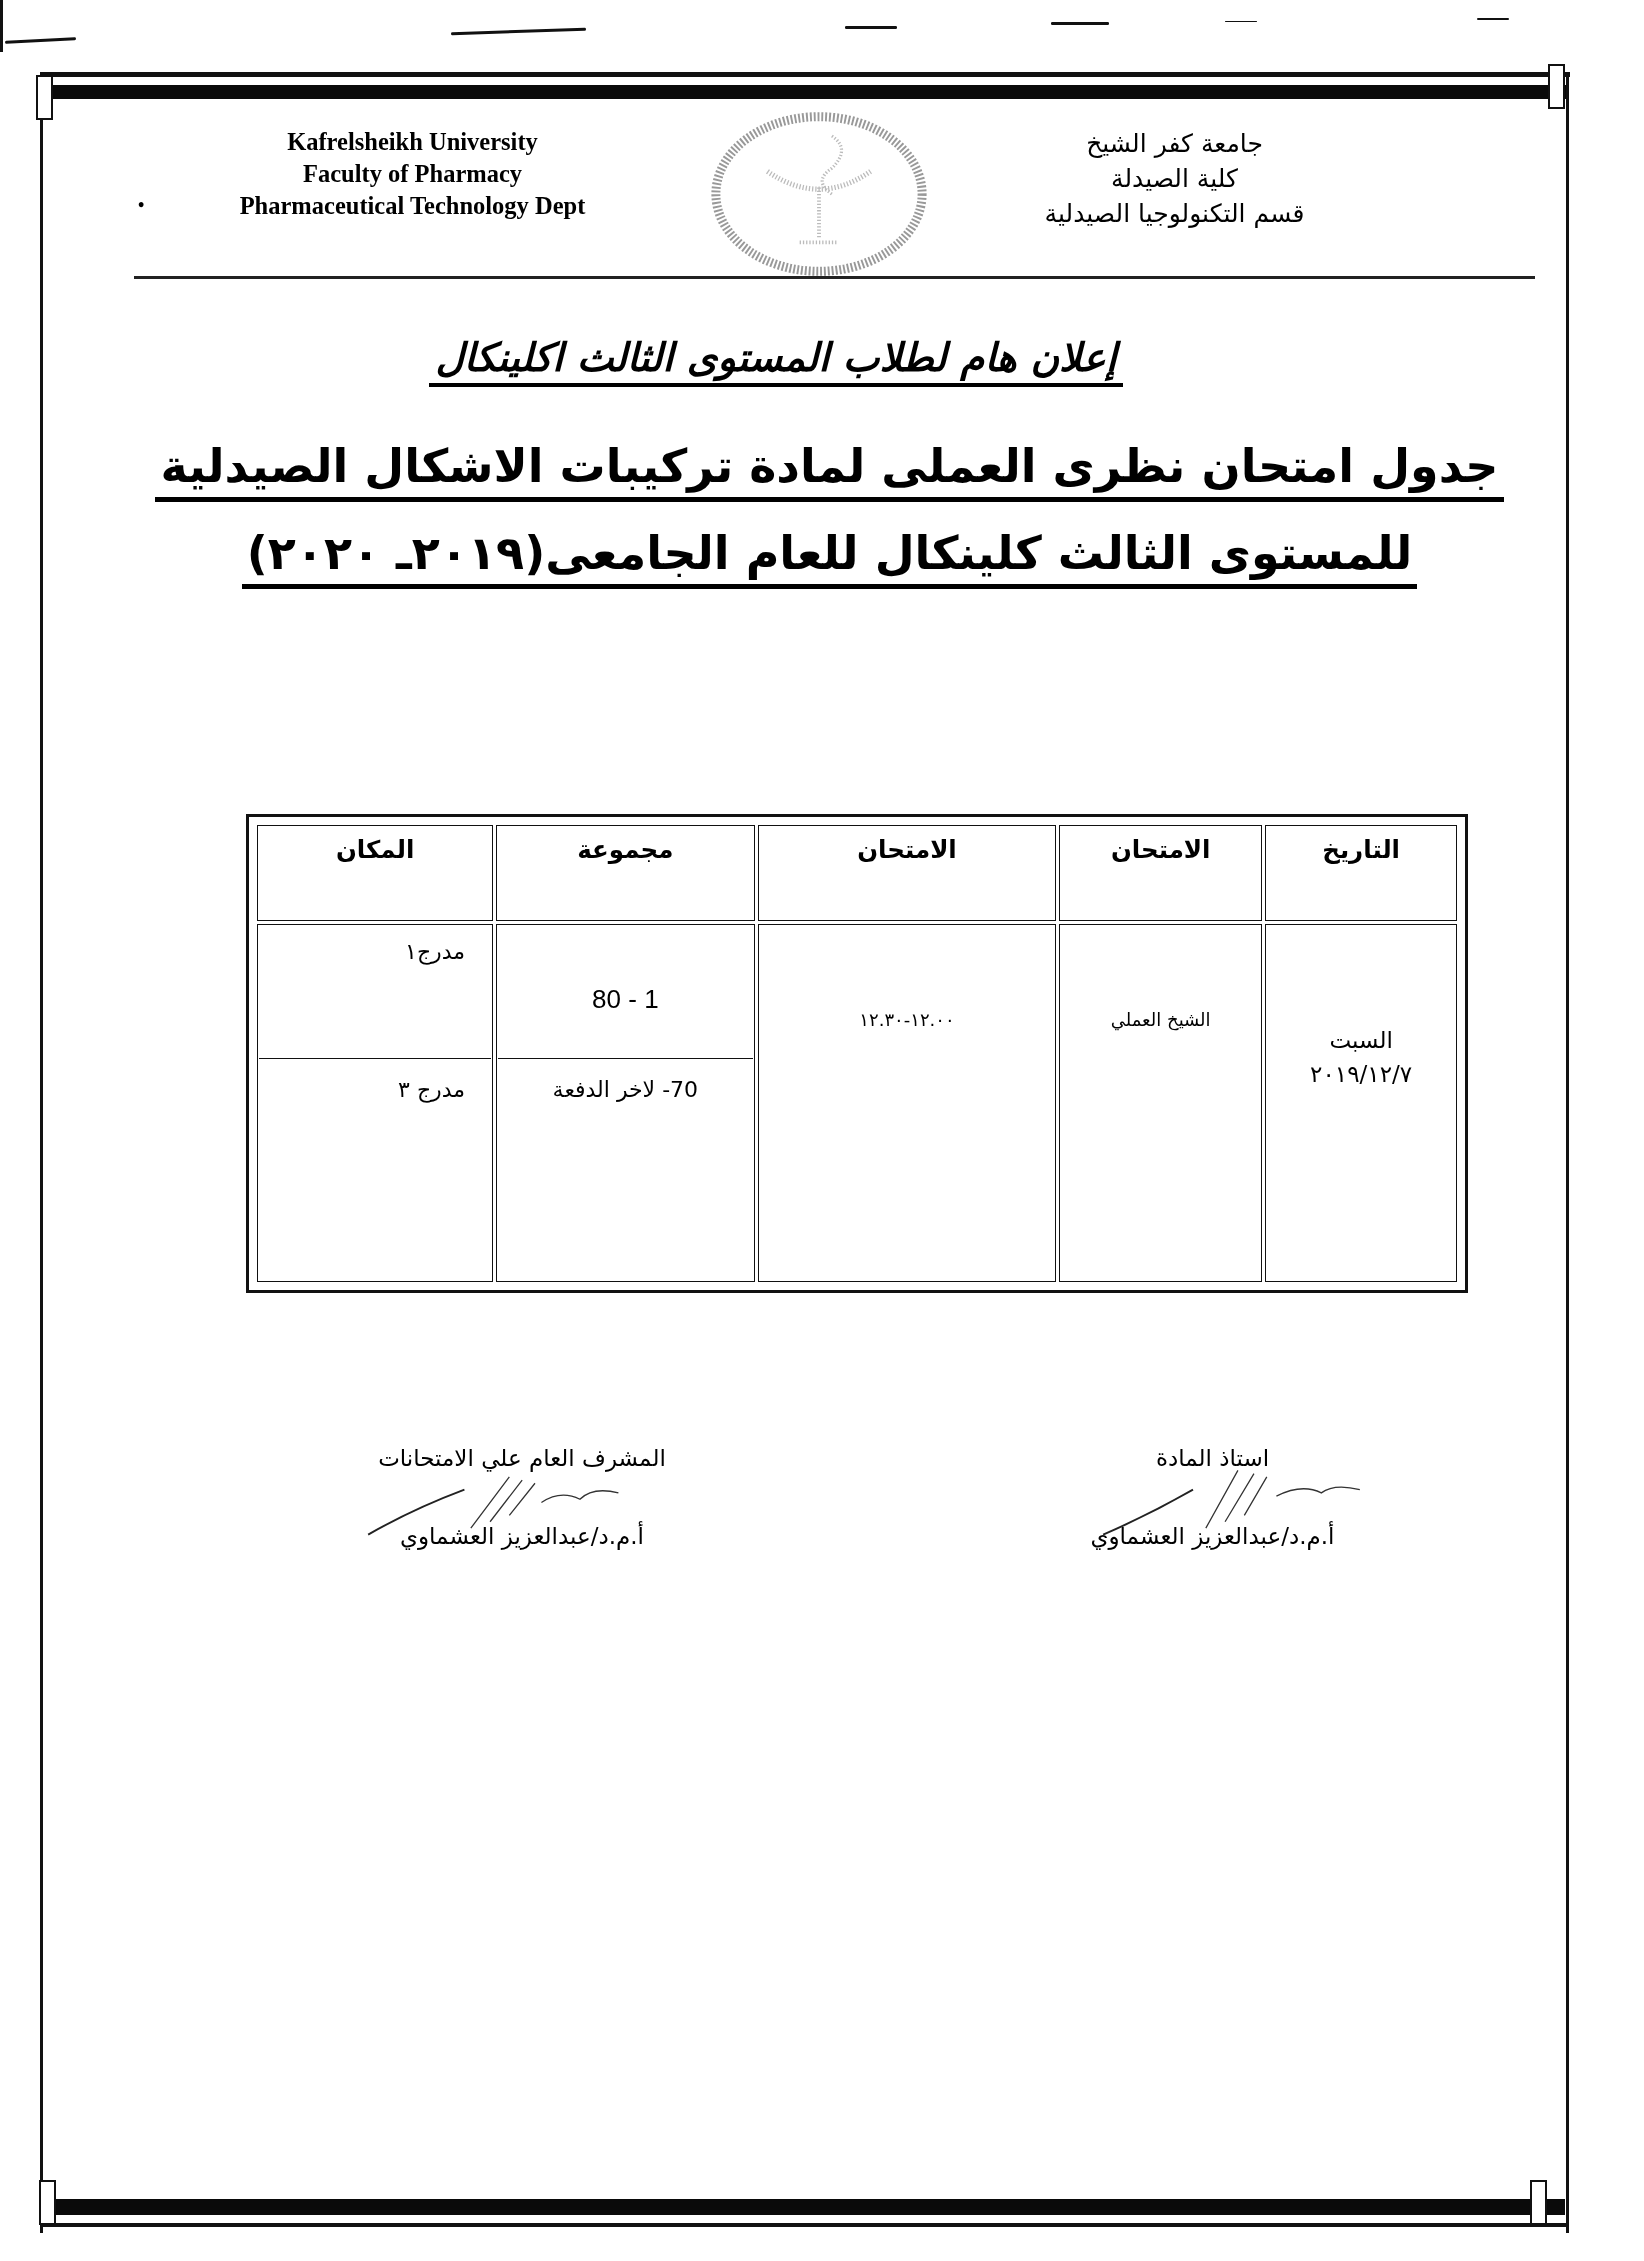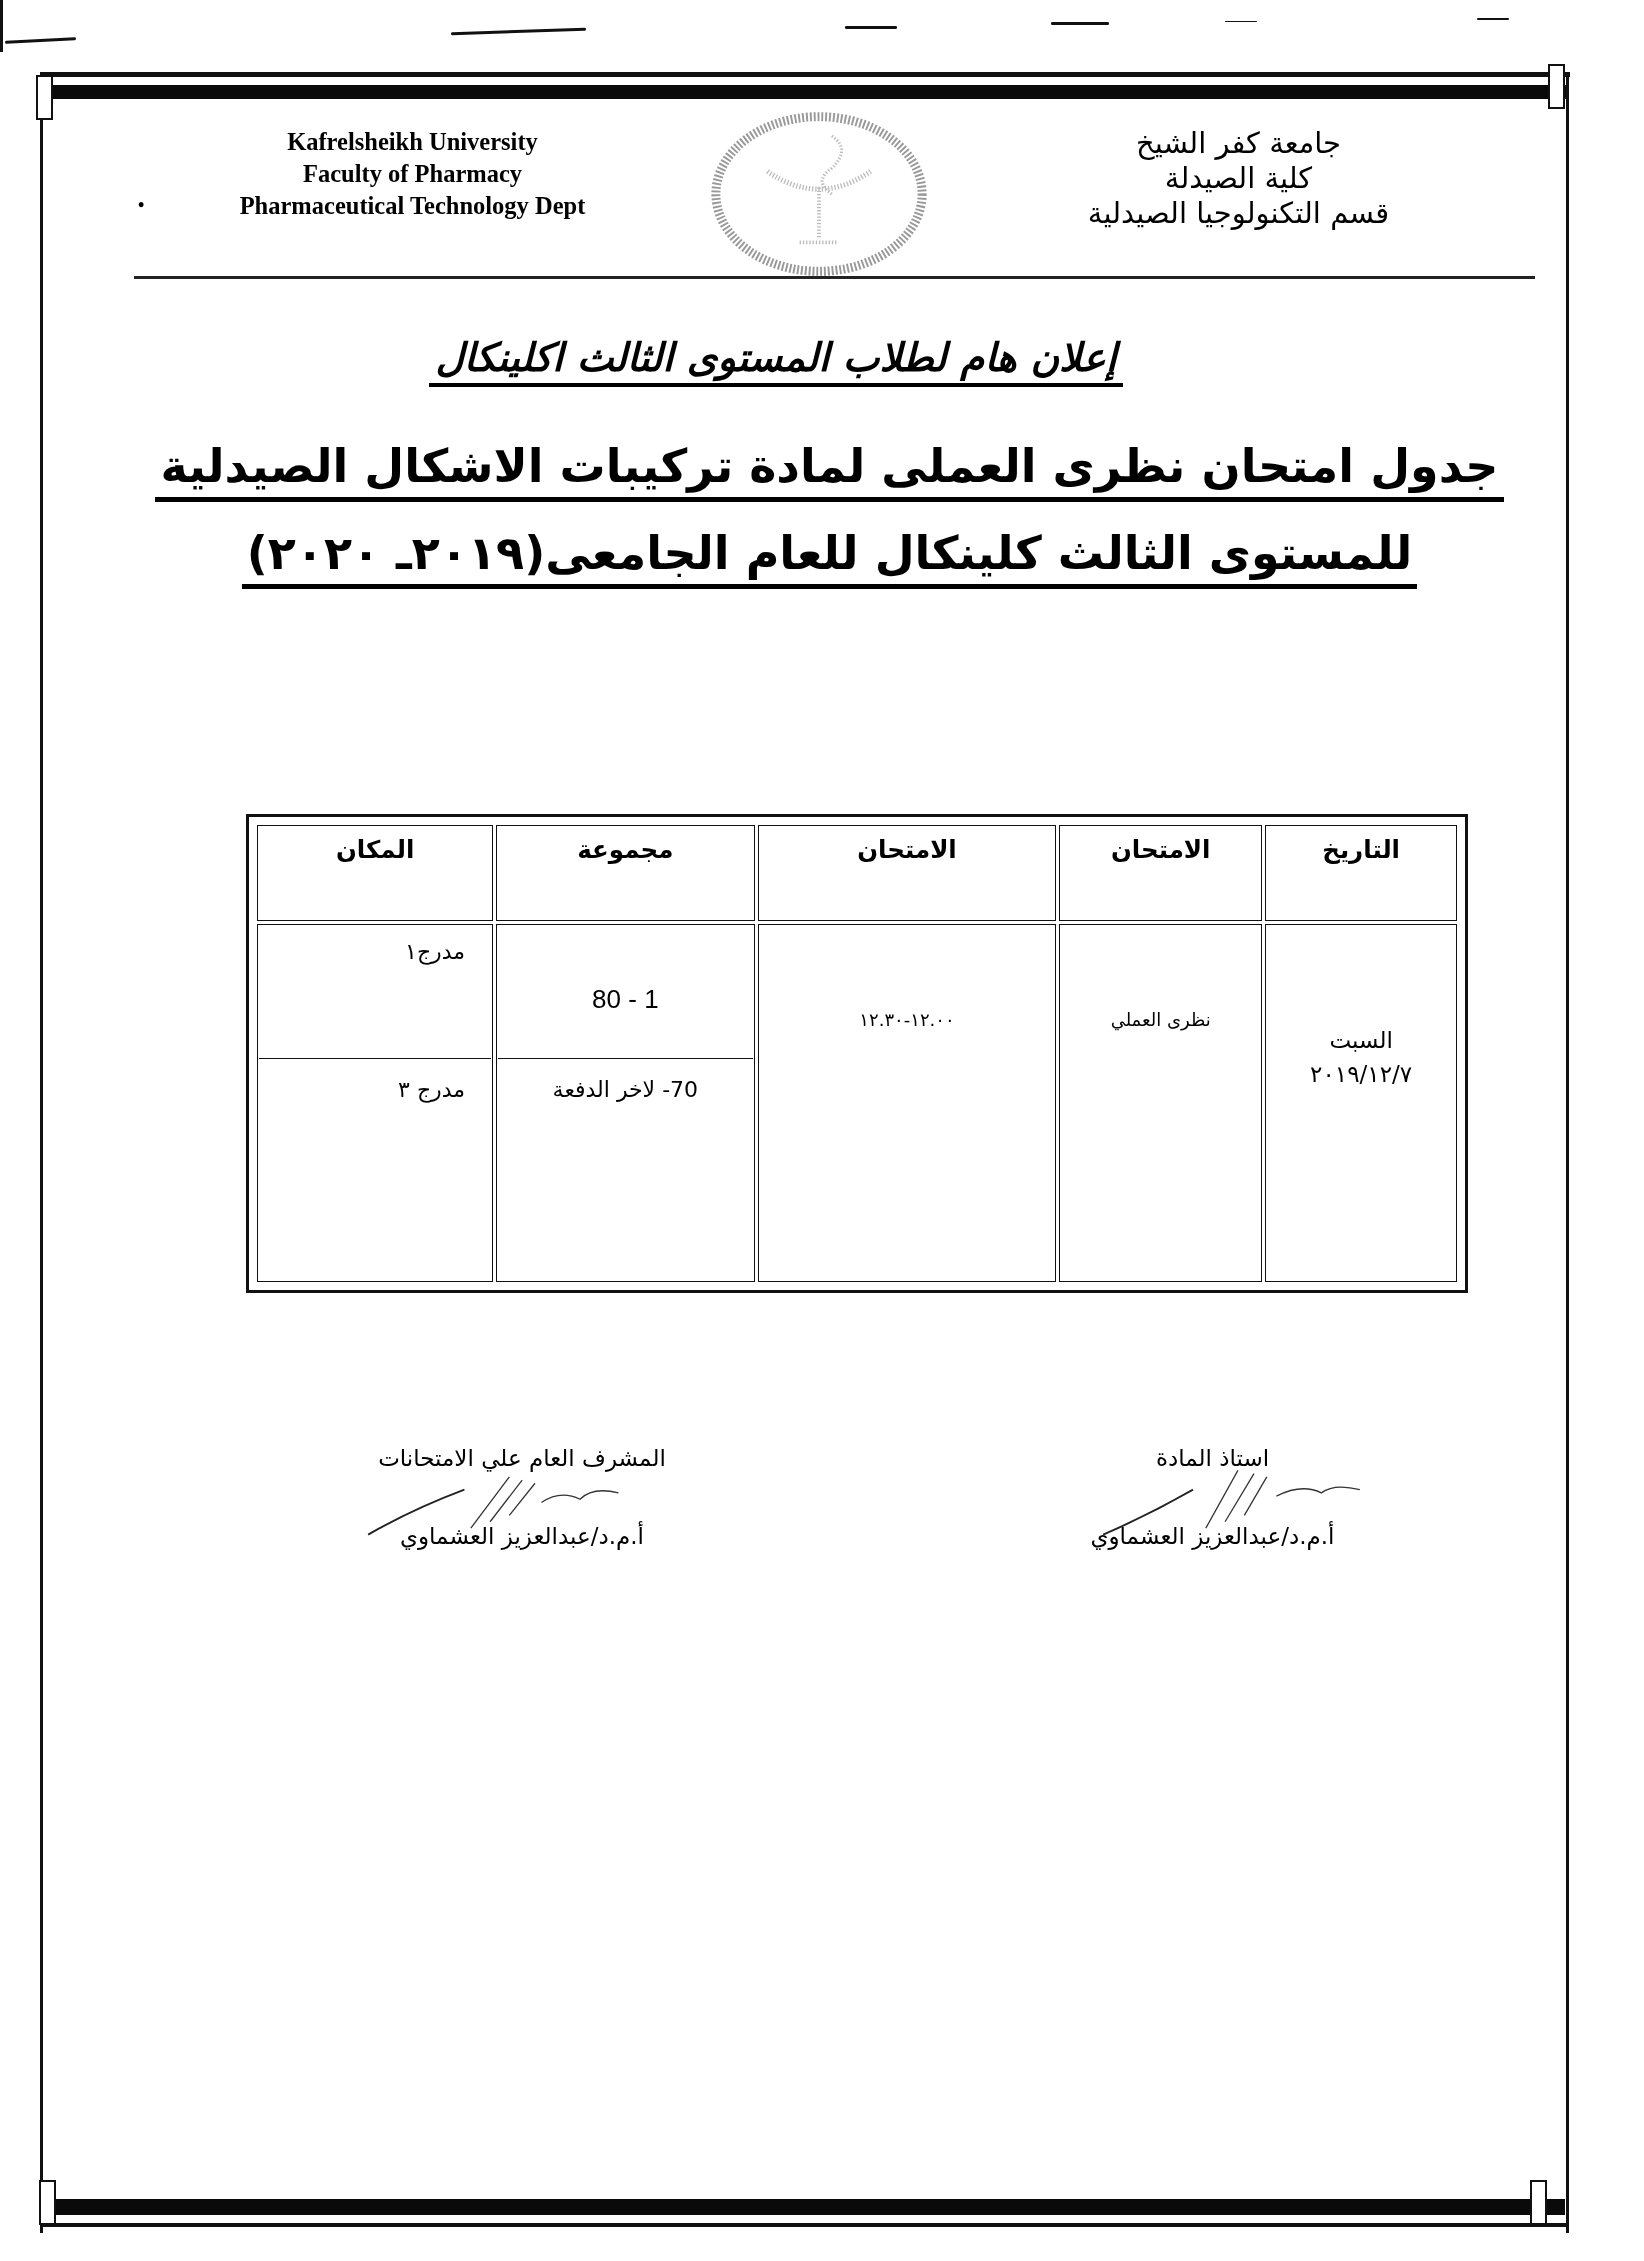--- a/index.html
+++ b/index.html
@@ -16,22 +16,22 @@
   .frame-topbar { position:absolute; left:40px; top:72px; width:1530px; height:5.2px; background:#111; }
   .frame-topband { position:absolute; left:44px; top:85px; width:1522px; height:14px; background:#0a0a0a; }
   .frame-botband { position:absolute; left:43px; top:2199px; width:1522px; height:15.5px; background:#0a0a0a; }
   .frame-botbar { position:absolute; left:43px; top:2223px; width:1526px; height:3.9px; background:#111; }
   .corner { position:absolute; width:17px; height:45px; border:2.6px solid #111; box-sizing:border-box; background:#fff; }
 
   
   .hdr-en { position:absolute; left:193px; top:126px; width:439px; text-align:center;
             font-family:"Liberation Serif", serif; font-weight:bold; font-size:24.5px; line-height:32px; }
   .bullet { position:absolute; left:138px; top:195px; font-size:18px; font-weight:bold; }
-  .hdr-ar { position:absolute; left:1058px; top:126px; width:361px; text-align:center; direction:rtl;
-            font-family:"DejaVu Sans", sans-serif; font-size:29px; line-height:35px; }
+  .hdr-ar { position:absolute; left:994px; top:126px; width:361px; text-align:center; direction:rtl;
+            font-family:"DejaVu Sans", sans-serif; font-size:25px; line-height:35px; }
   .logo { position:absolute; left:703px; top:110px; width:232px; height:168px; }
   .hdr-rule { position:absolute; left:134px; top:276px; width:1401px; height:2.6px; background:#222; }
 
   
   .title1 { position:absolute; left:0; width:1552px; top:335px; text-align:center; direction:rtl; }
   .title1 span { font-family:"DejaVu Sans", sans-serif; font-weight:bold; font-style:italic;
                  font-size:39px; border-bottom:4.5px solid #000; padding:0 6.4px 2.6px; }
   .title2, .title3 { position:absolute; left:7px; width:1645px; text-align:center; direction:rtl; }
   .title2 { top:439px; }
   .title3 { top:526px; }
@@ -140,21 +140,21 @@
       <td>
         <div class="cell-inner">
           <div class="date-text">
             <div>السبت</div>
             <div>٢٠١٩/١٢/٧</div>
           </div>
         </div>
       </td>
       <td>
         <div class="cell-inner">
-          <div class="mid-text">نظرى العملي</div>
+          <div class="mid-text">الشيخ العملي</div>
         </div>
       </td>
       <td>
         <div class="cell-inner">
           <div class="mid-text">١٢.٠٠-١٢.٣٠</div>
         </div>
       </td>
       <td>
         <div class="cell-inner">
           <div class="subrow-top">

